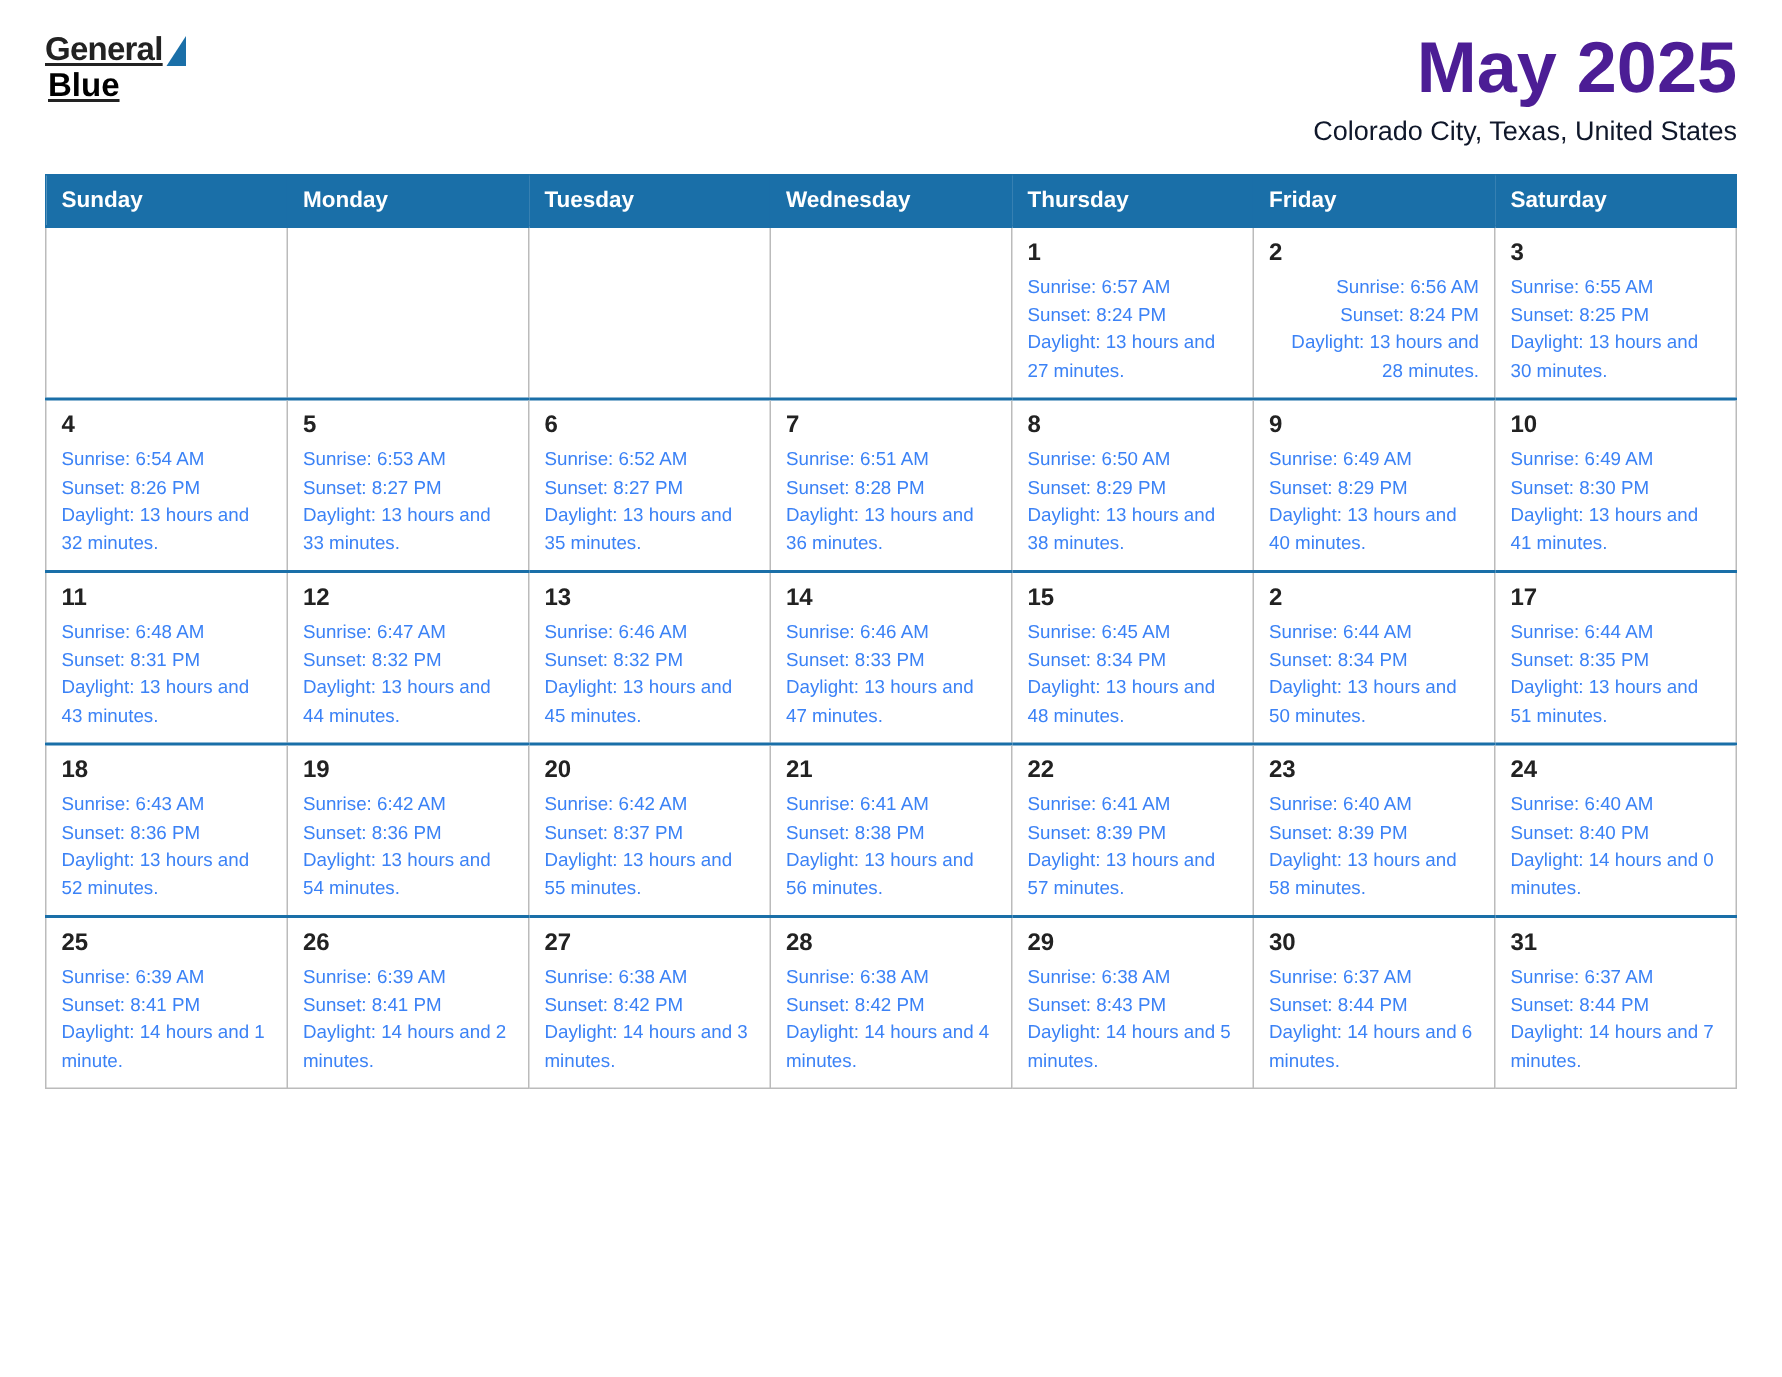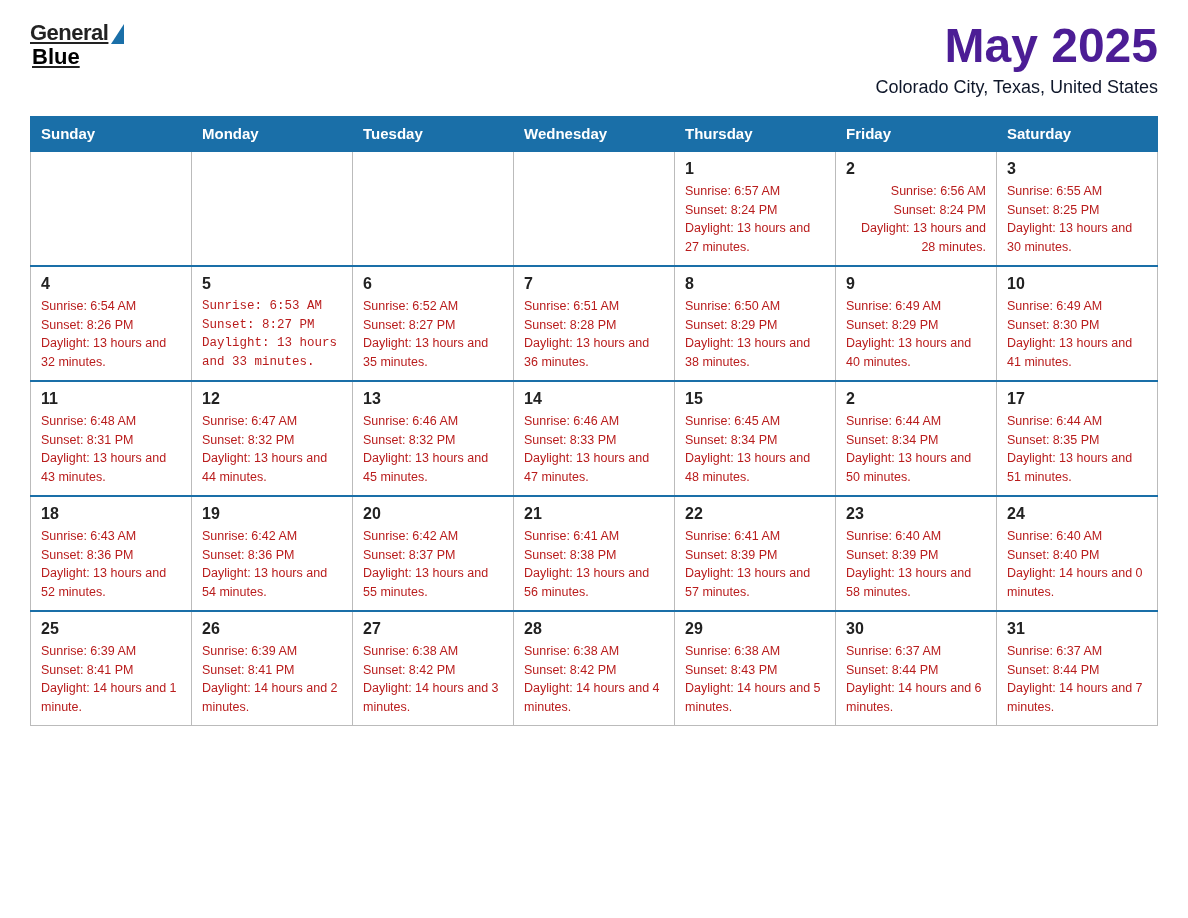--- a/index.html
+++ b/index.html
@@ -86,21 +86,21 @@
     }
     .day-num {
       font-size: 16px;
       font-weight: bold;
       color: #222;
       display: block;
       margin-bottom: 4px;
     }
     .day-info {
       font-size: 12.5px;
-      color: #b91c1c;
+      color: #3b82f6;
       line-height: 1.5;
     }
     .empty-cell {
       background: #fff;
     }
     tr.week-row td {
       border-top: 2px solid #1a6fa8;
     }
   </style>
 </head>
@@ -159,21 +159,21 @@
       </tr>
       <tr class="week-row">
         <td>
           <span class="day-num">4</span>
           <div class="day-info" style="white-space: pre-line;">Sunrise: 6:54 AM
 Sunset: 8:26 PM
 Daylight: 13 hours and 32 minutes.</div>
         </td>
         <td>
           <span class="day-num">5</span>
-          <div class="day-info" style="white-space: pre-line; font-family: Liberation Mono, monospace;">Sunrise: 6:53 AM
+          <div class="day-info" style="white-space: pre-line;">Sunrise: 6:53 AM
 Sunset: 8:27 PM
 Daylight: 13 hours and 33 minutes.</div>
         </td>
         <td>
           <span class="day-num">6</span>
           <div class="day-info" style="white-space: pre-line;">Sunrise: 6:52 AM
 Sunset: 8:27 PM
 Daylight: 13 hours and 35 minutes.</div>
         </td>
         <td>

